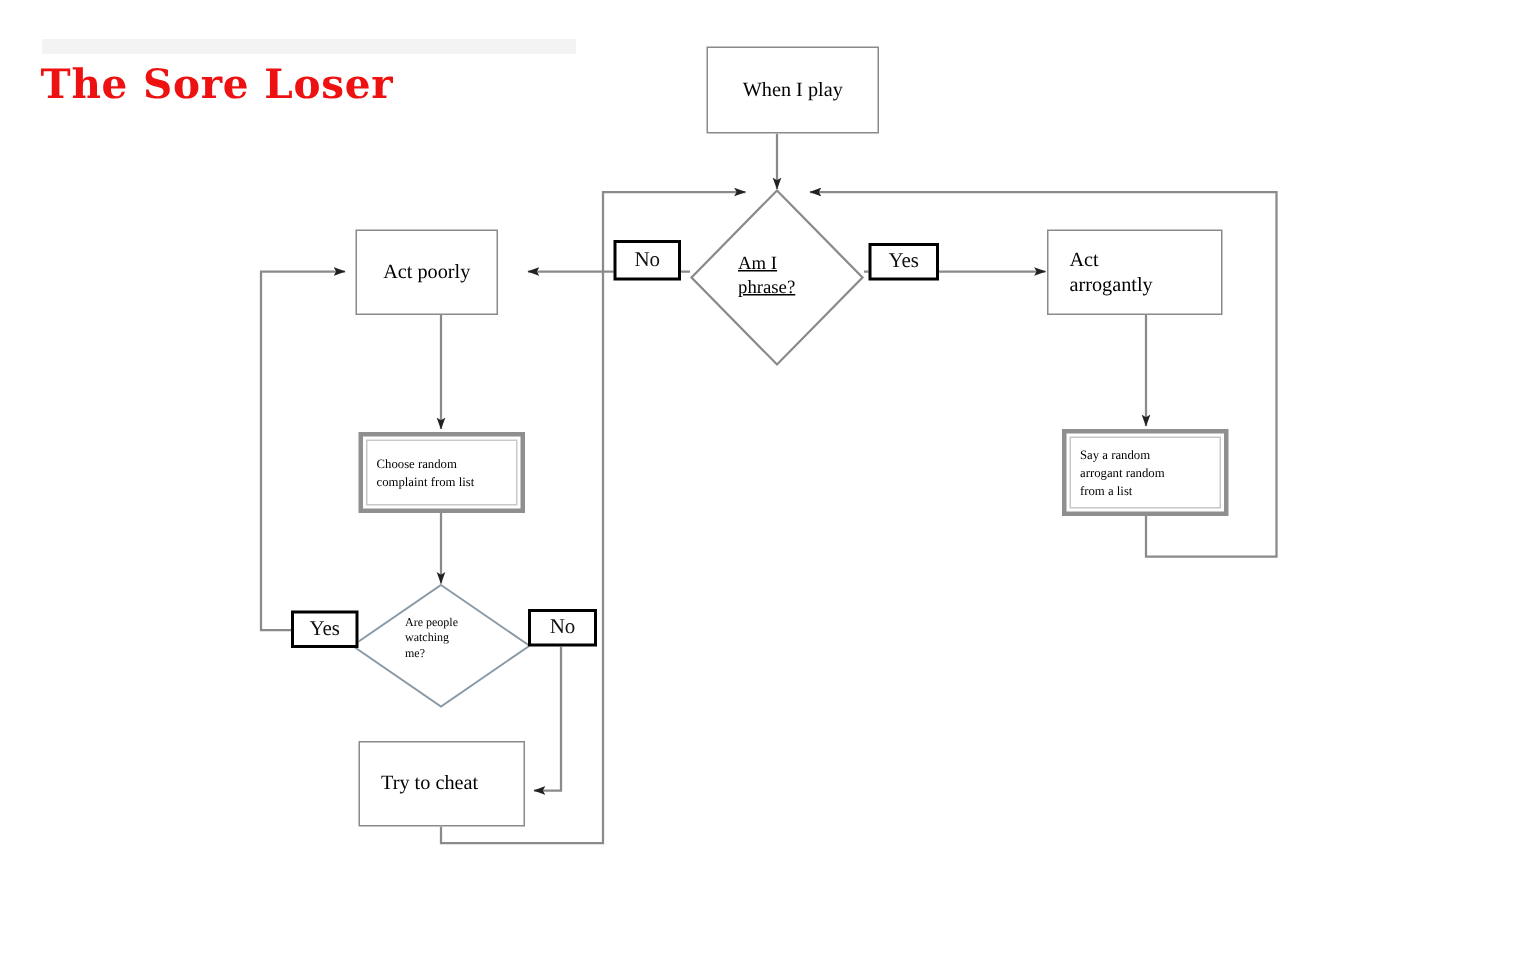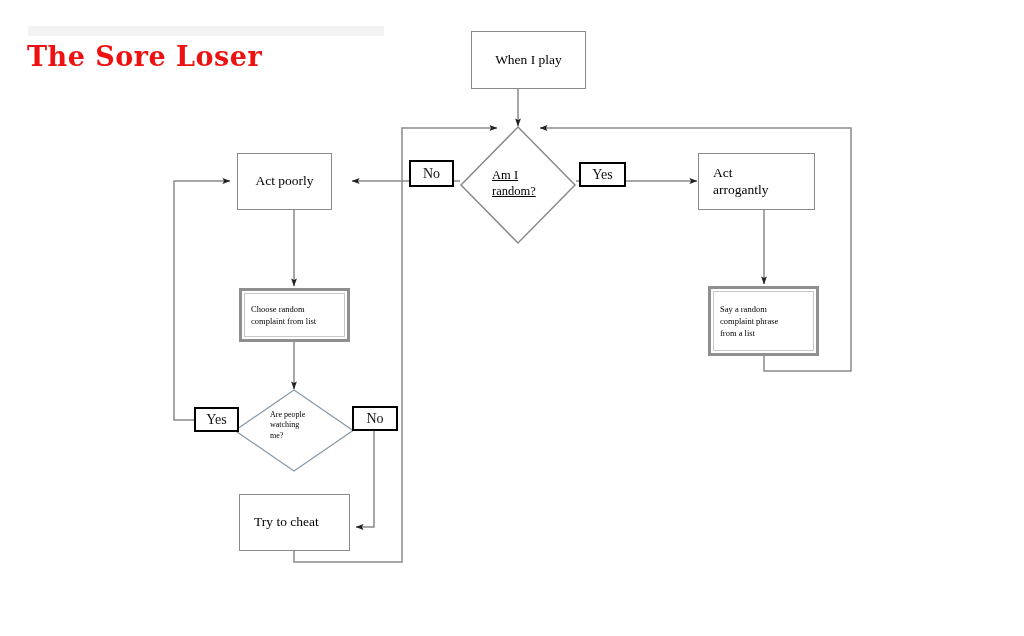--- a/index.html
+++ b/index.html
@@ -165,21 +165,21 @@
   <div class="node proc" style="left:460px; top:31px; width:115px; height:58px;margin-left:11px;">
     <div class="txt">When I play</div>
   </div>
 
   <div class="decision" style="left:460px; top:126px; width:116px; height:118px;">
     <svg width="116" height="118" viewBox="0 0 116 118">
       <polygon points="58,1 115,59 58,117 1,59" fill="#ffffff" stroke="#8a8a8a" stroke-width="1.5"></polygon>
     </svg>
     <div class="dtxt" style="left:32px; top:41px; font-size:12.5px;text-decoration:underline;">
       <div>Am I</div>
-      <div>random?</div>
+      <div>phrase?</div>
     </div>
   </div>
 
   <div class="node proc" style="left:237px; top:153px; width:95px; height:57px;">
     <div class="txt">Act poorly</div>
   </div>
 
   <div class="node proc left-text" style="left:698px; top:153px; width:117px; height:57px;">
     <div class="txt">
       <div>Act</div>
@@ -188,25 +188,25 @@
   </div>
 
   <div class="node subproc" style="left:239px; top:288px; width:111px; height:54px;">
     <div class="inner"></div>
     <div class="txt">
       <div>Choose random</div>
       <div>complaint from list</div>
     </div>
   </div>
 
-  <div class="node subproc" style="left:708px; top:286px; width:111px; height:70px;">
+  <div class="node subproc" style="left:708px; top:286px; width:111px; height:58px;">
     <div class="inner"></div>
     <div class="txt">
       <div>Say a random</div>
-      <div>complaint phrase</div>
+      <div>arrogant random</div>
       <div>from a list</div>
     </div>
   </div>
 
   <div class="decision" style="left:234px; top:389px; width:120px; height:83px;">
     <svg width="120" height="83" viewBox="0 0 120 83">
       <polygon points="60,1 119,41.5 60,82 1,41.5" fill="#ffffff" stroke="#8a9aa6" stroke-width="1.3"></polygon>
     </svg>
     <div class="dtxt" style="left:36px; top:21px; font-size:8px;">
       <div>Are people</div>

